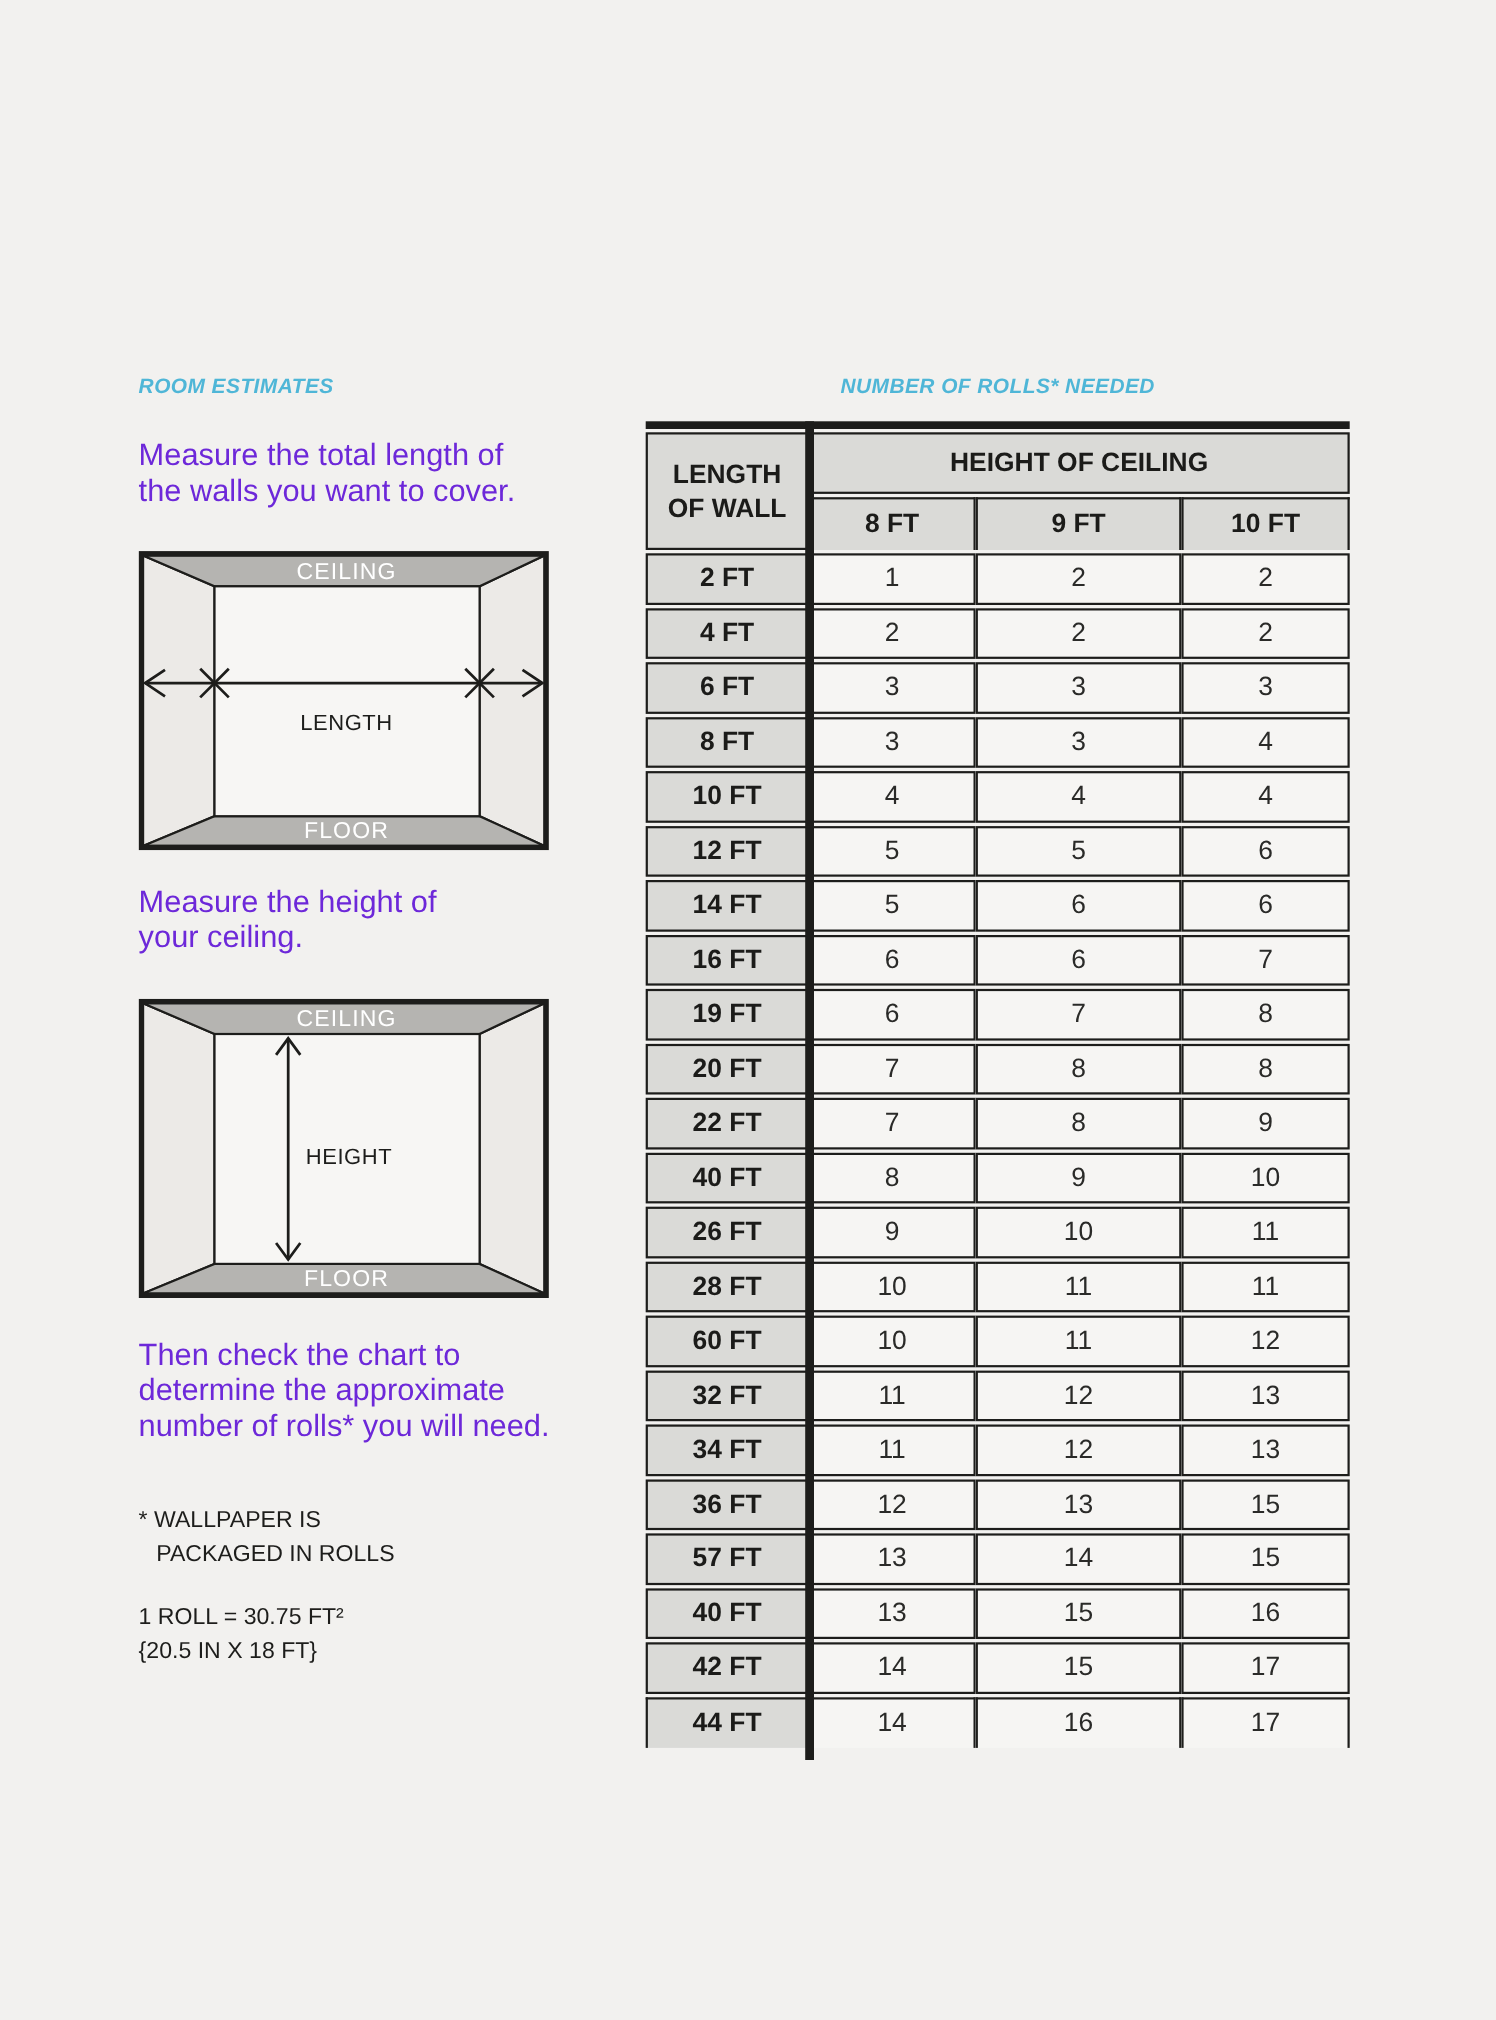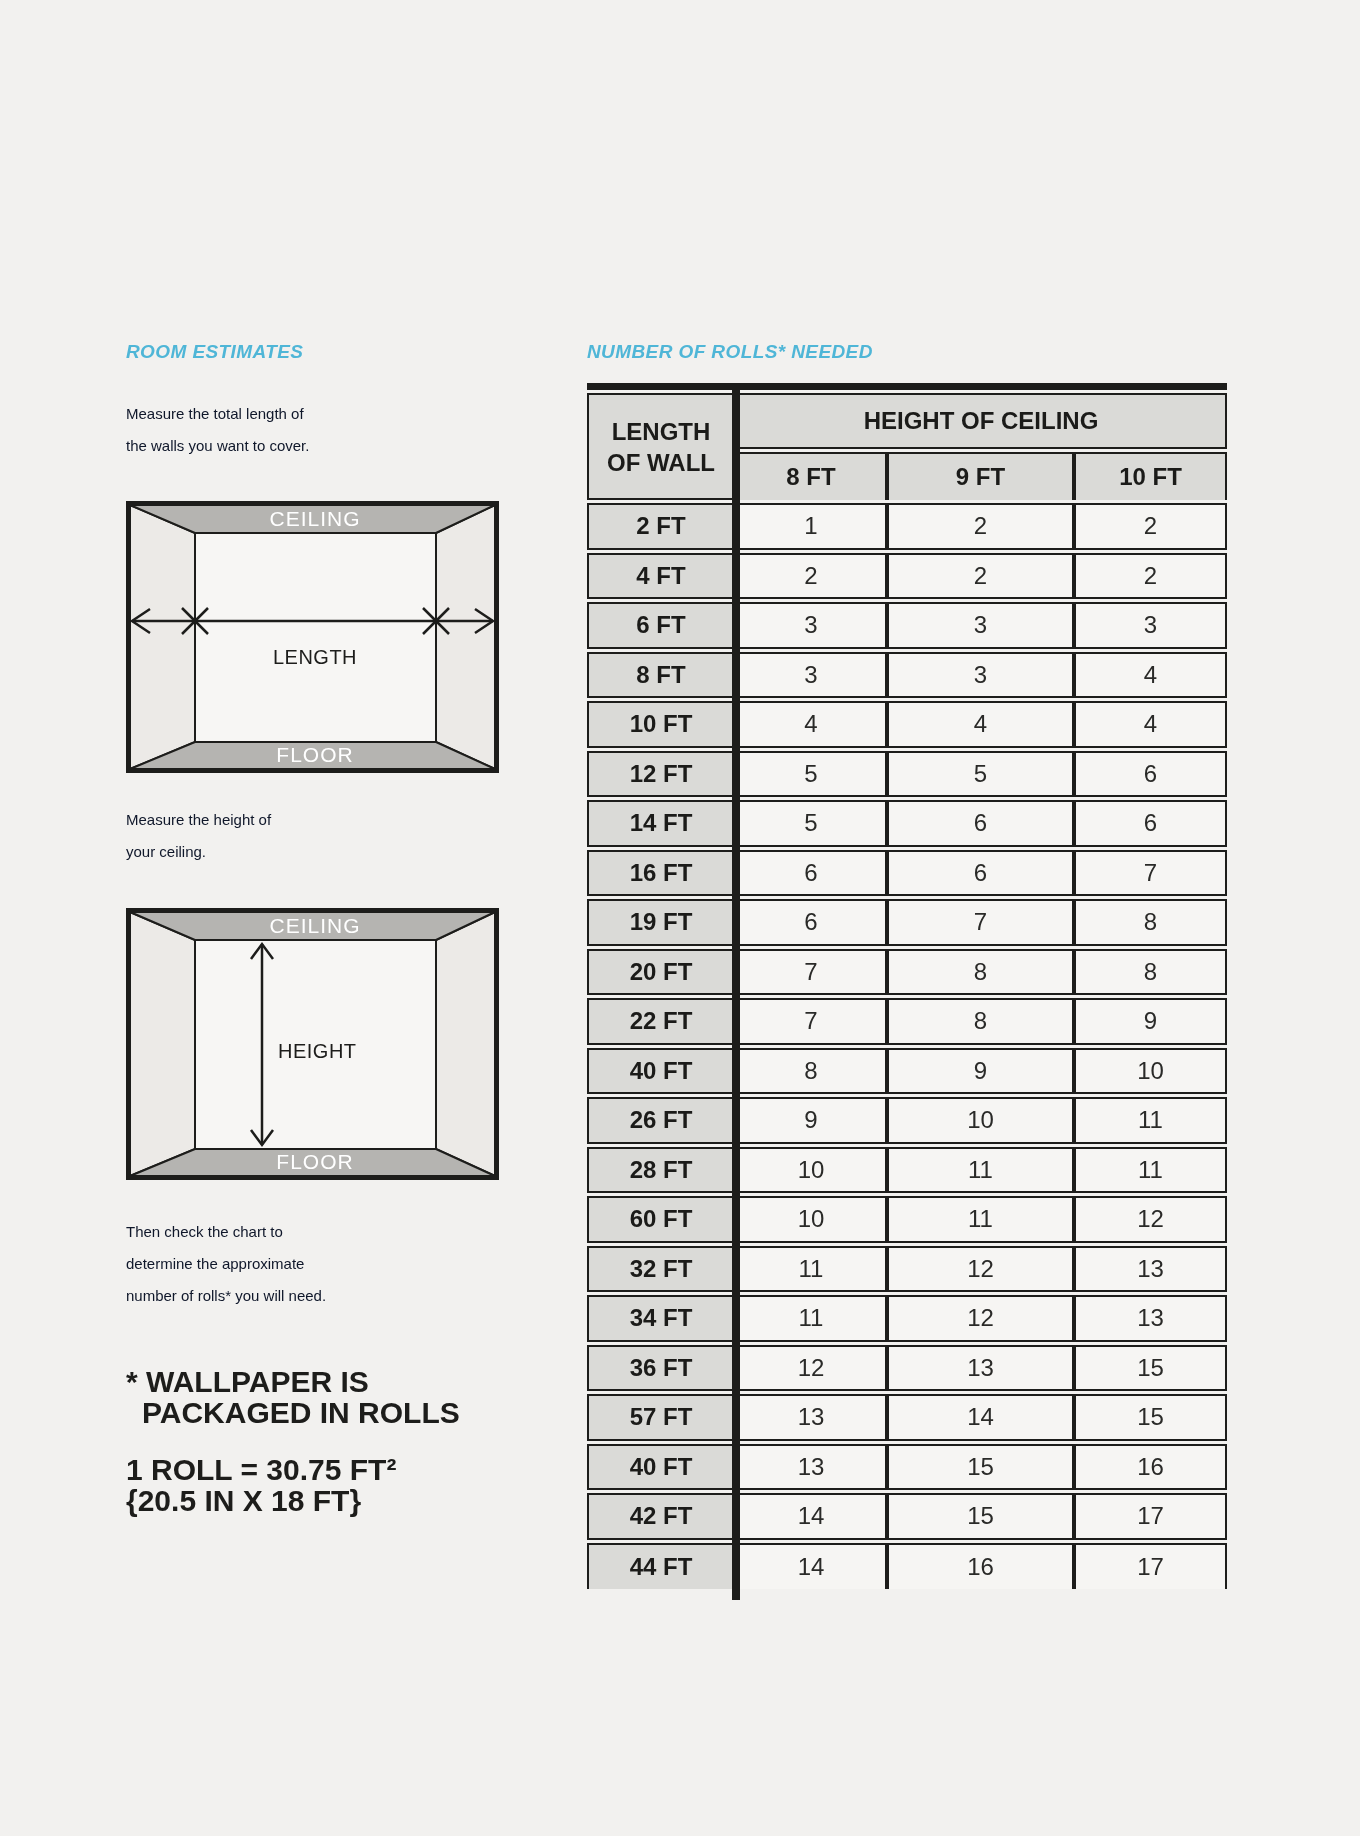--- a/index.html
+++ b/index.html
@@ -17,38 +17,38 @@
 
   .sec-heading {
     font-size: 19px;
     font-weight: 700;
     letter-spacing: 0.4px;
     color: #4fb6d7;
     white-space: nowrap;
     font-style: italic;
   }
   .body-text {
-    font-size: 15px;
+    font-size: 28px;
     line-height: 32px;
     white-space: pre-line;
-    color: #0f172a;
-  }
-  .bold-note { font-size: 30px; line-height: 31px; font-weight: 700; white-space: nowrap; }
+    color: #6d28d9;
+  }
+  .bold-note { font-size: 21px; line-height: 31px; font-weight: 400; white-space: nowrap; }
   .bold-note .line2 { padding-left: 16px; }
 
   #left-heading   { left: 126px; top: 341px; }
   #para-length    { left: 126px; top: 398px; }
   #diagram-length { left: 126px; top: 501px; width: 373px; height: 272px; }
   #para-height    { left: 126px; top: 804px; }
   #diagram-height { left: 126px; top: 908px; width: 373px; height: 272px; }
   #para-chart     { left: 126px; top: 1216px; }
   #footnote       { left: 126px; top: 1366px; }
   #roll-info      { left: 126px; top: 1454px; }
 
-  #table-heading { left: 587px; top: 341px; width: 640px; }
+  #table-heading { left: 587px; top: 341px; width: 640px; text-align: center; }
   #table-wrap    { left: 587px; top: 383px; width: 640px; height: 1217px; }
 
   #table-topbar {
     position: absolute; left: 0; top: 0;
     width: 640px; height: 7px; background: #1d1d1b; z-index: 3;
   }
   #table-divider {
     position: absolute; left: 145px; top: 0;
     width: 8px; height: 1217px; background: #1d1d1b; z-index: 3;
   }

